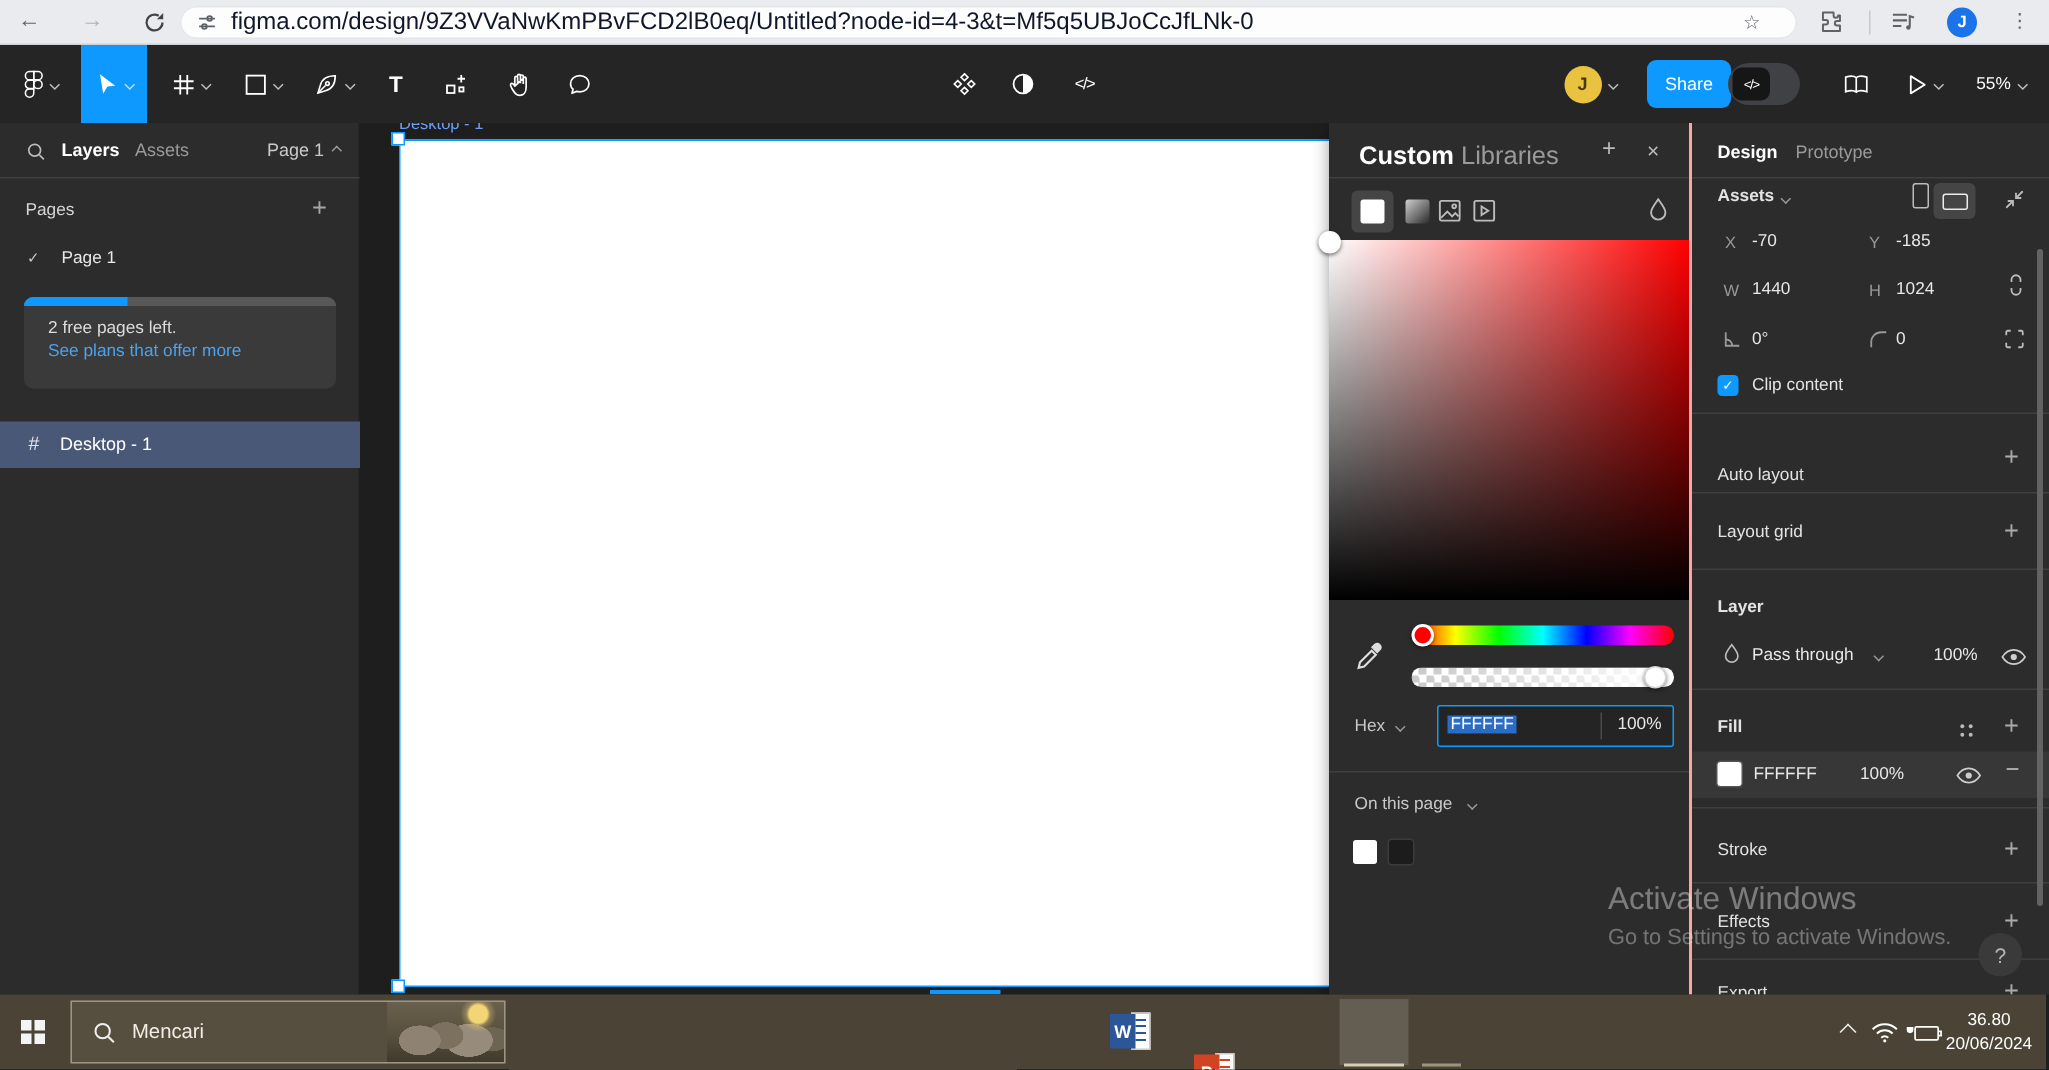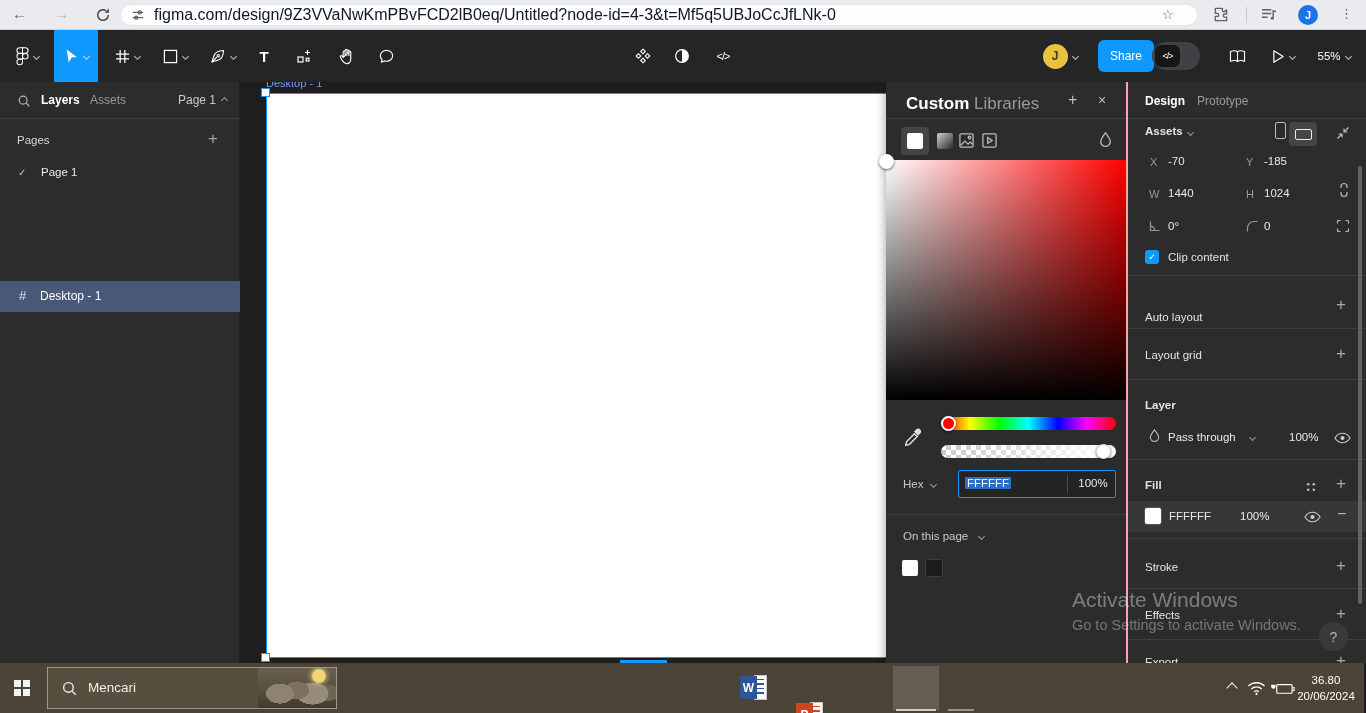--- a/index.html
+++ b/index.html
@@ -303,20 +303,27 @@
       <span class="r lstab" style="left:90px;top:11px">Assets</span>
       <div class="r pagesel" style="left:178px;top:11px">
         <span>Page 1</span>
         <span class="chev up"></span>
       </div>
       <div class="r hdiv" style="left:0;top:36px;width:240px"></div>
       <span class="r sechead" style="left:17px;top:52px">Pages</span>
       <span class="r plus" style="left:208px;top:48px">+</span>
       <span class="r pcheck" style="left:18px;top:85px">✓</span>
       <span class="r pname" style="left:41px;top:84px">Page 1</span>
+      <div class="r upsell" style="left:16px;top:116px">
+        <div class="bar">
+            <div class="fill"></div>
+          </div>
+        <div class="t1">2 free pages left.</div>
+        <div class="t2">See plans that offer more</div>
+      </div>
       <div class="r selrow">
         <span class="hash">#</span>
         <span class="lname">Desktop - 1</span>
       </div>
     </div>
 
     <div class="r canvas">
       <div class="r framelabel" style="left:26px;top:-5px">Desktop - 1</div>
       <div class="r frame" style="left:26px;top:11px;width:700px;height:565px"></div>
       <div class="r handle" style="left:21px;top:6px"></div>

